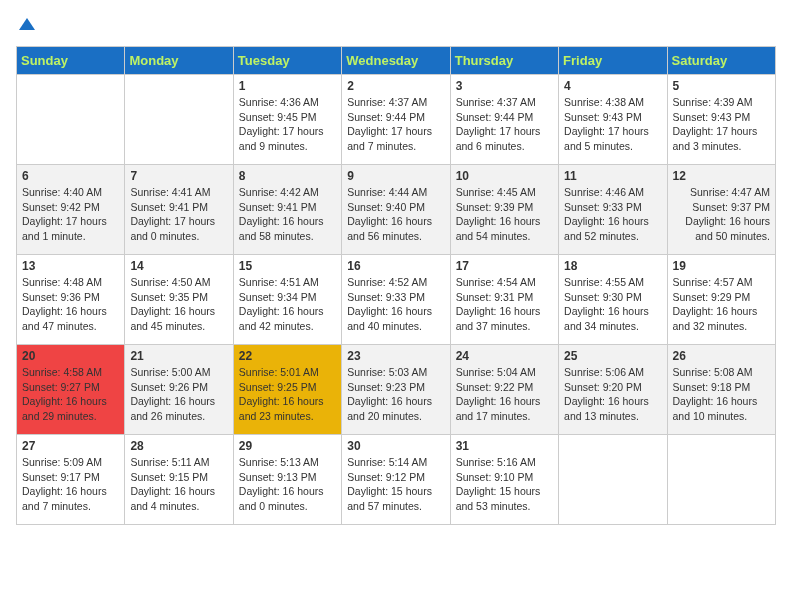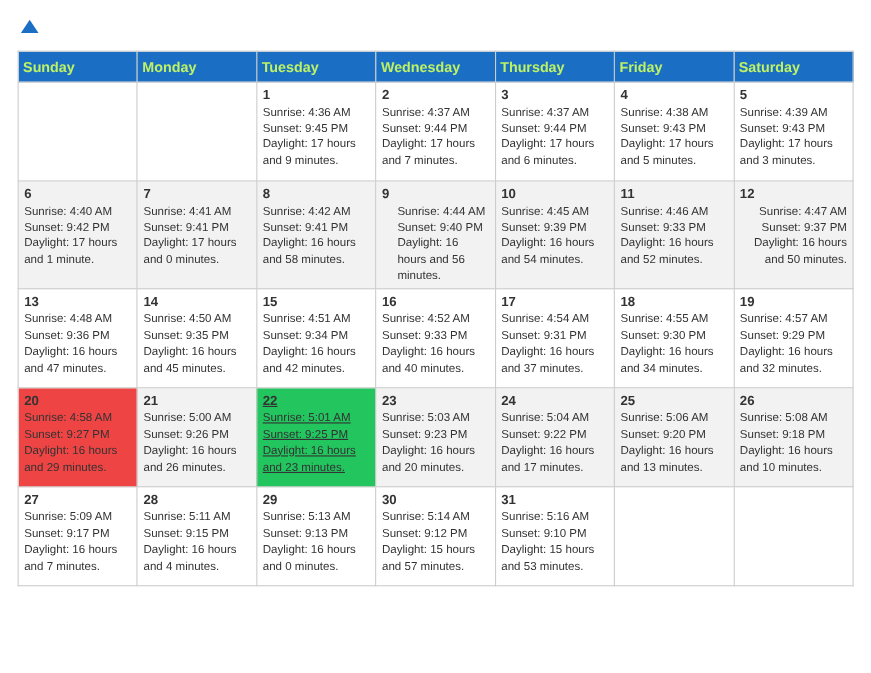--- a/index.html
+++ b/index.html
@@ -161,21 +161,21 @@
 Daylight: 17 hours and 0 minutes.</div>
         </td>
         <td style="background-color: rgb(242, 242, 242);">
           <div class="day-number">8</div>
           <div class="day-info" style="white-space: pre-line;">Sunrise: 4:42 AM
 Sunset: 9:41 PM
 Daylight: 16 hours and 58 minutes.</div>
         </td>
         <td style="background-color: rgb(242, 242, 242);">
           <div class="day-number">9</div>
-          <div class="day-info" style="white-space: pre-line; margin-left: 14px;">Sunrise: 4:44 AM
+          <div class="day-info" style="white-space: pre-line;">Sunrise: 4:44 AM
 Sunset: 9:40 PM
 Daylight: 16 hours and 56 minutes.</div>
         </td>
         <td style="background-color: rgb(242, 242, 242);">
           <div class="day-number">10</div>
           <div class="day-info" style="white-space: pre-line;">Sunrise: 4:45 AM
 Sunset: 9:39 PM
 Daylight: 16 hours and 54 minutes.</div>
         </td>
         <td style="background-color: rgb(242, 242, 242);">
@@ -241,21 +241,21 @@
           <div class="day-info" style="white-space: pre-line;">Sunrise: 4:58 AM
 Sunset: 9:27 PM
 Daylight: 16 hours and 29 minutes.</div>
         </td>
         <td style="background-color: rgb(242, 242, 242); margin-top: 24px;">
           <div class="day-number">21</div>
           <div class="day-info" style="white-space: pre-line;">Sunrise: 5:00 AM
 Sunset: 9:26 PM
 Daylight: 16 hours and 26 minutes.</div>
         </td>
-        <td style="background-color: #22c55e; text-decoration: underline;">
+        <td style="background-color: #eab308;">
           <div class="day-number">22</div>
           <div class="day-info" style="white-space: pre-line;">Sunrise: 5:01 AM
 Sunset: 9:25 PM
 Daylight: 16 hours and 23 minutes.</div>
         </td>
         <td style="background-color: rgb(242, 242, 242);">
           <div class="day-number">23</div>
           <div class="day-info" style="white-space: pre-line;">Sunrise: 5:03 AM
 Sunset: 9:23 PM
 Daylight: 16 hours and 20 minutes.</div>

